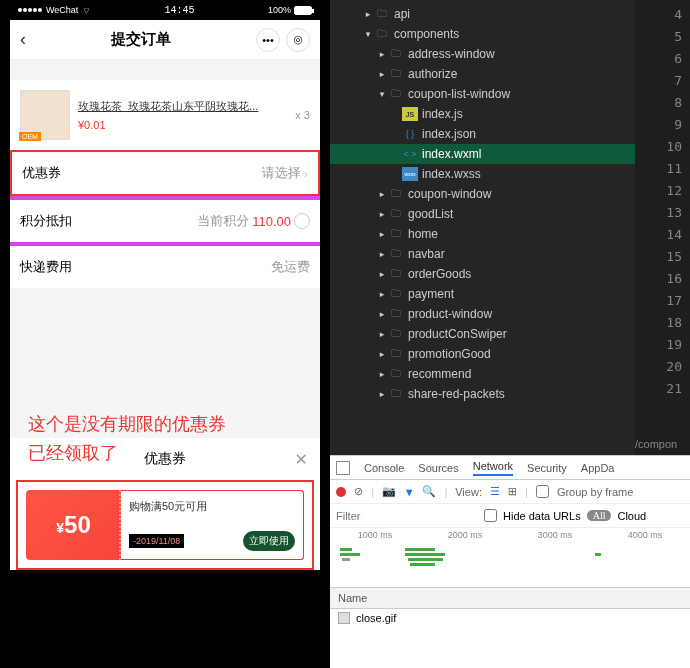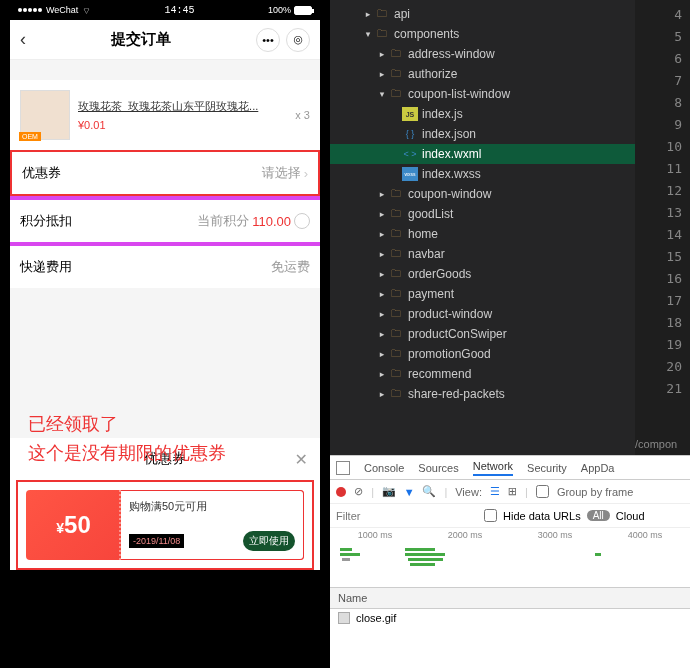--- a/index.html
+++ b/index.html
@@ -75,21 +75,21 @@
     
     
     .devtools { position: absolute; left: 330px; top: 455px; right: 0; bottom: 0; background: #fff; border-top: 1px solid #ccc; font-size: 11px; }
     .dt-tabs { display: flex; border-bottom: 1px solid #ccc; height: 24px; align-items: center; padding-left: 6px; gap: 14px; color: #555; }
     .dt-tab.active { color: #333; border-bottom: 2px solid #1a73e8; padding-bottom: 2px; }
     .dt-icon { width: 14px; height: 14px; border: 1px solid #888; }
     .dt-toolbar { display: flex; align-items: center; height: 24px; padding: 0 6px; gap: 8px; border-bottom: 1px solid #eee; color: #666; }
     .rec-dot { width: 10px; height: 10px; background: #d33; border-radius: 50%; }
     .dt-filter-row { display: flex; align-items: center; height: 24px; padding: 0 6px; gap: 6px; border-bottom: 1px solid #eee; }
     .filter-input { flex: 0 0 140px; border: none; outline: none; font-size: 11px; color: #999; }
-    .pill { background: #888; color: #fff; border-radius: 8px; padding: 0 6px; font-size: 10px; }
+    .pill { background: #888; color: #fff; border-radius: 8px; padding: 0 6px; font-size: 10px; font-family: Liberation Serif, serif; }
     .timeline { height: 60px; border-bottom: 1px solid #ccc; position: relative; }
     .tl-labels { display: flex; justify-content: space-around; font-size: 9px; color: #888; padding: 2px 0; }
     .tl-bars { position: relative; height: 40px; }
     .tl-bar { position: absolute; height: 3px; }
     .dt-table-header { background: #f3f3f3; border-bottom: 1px solid #ccc; padding: 4px 8px; font-size: 11px; color: #555; }
     .dt-row { padding: 3px 8px; display: flex; align-items: center; gap: 6px; font-size: 11px; }
     .file-icon-gif { width: 12px; height: 12px; background: #ddd; border: 1px solid #aaa; }
   </style>
 </head>
 <body>
@@ -176,22 +176,22 @@
         <div class="coupon-bottom">
           <span class="coupon-date">-2019/11/08</span>
           <span class="coupon-btn">立即使用</span>
         </div>
       </div>
     </div>
   </div>
 </div>
 
 <div class="annotation">
+  <div>这个是没有期限的优惠券</div>
   <div>已经领取了</div>
-  <div>这个是没有期限的优惠券</div>
 </div>
 
 <div class="tree" id="tree">
     <div class="tree-item d2">
       <span class="tree-arrow">▸</span>
       <span class="tree-icon folder-icon">🗀</span>
       <span>api</span>
     </div>
     <div class="tree-item d2">
       <span class="tree-arrow">▾</span>

